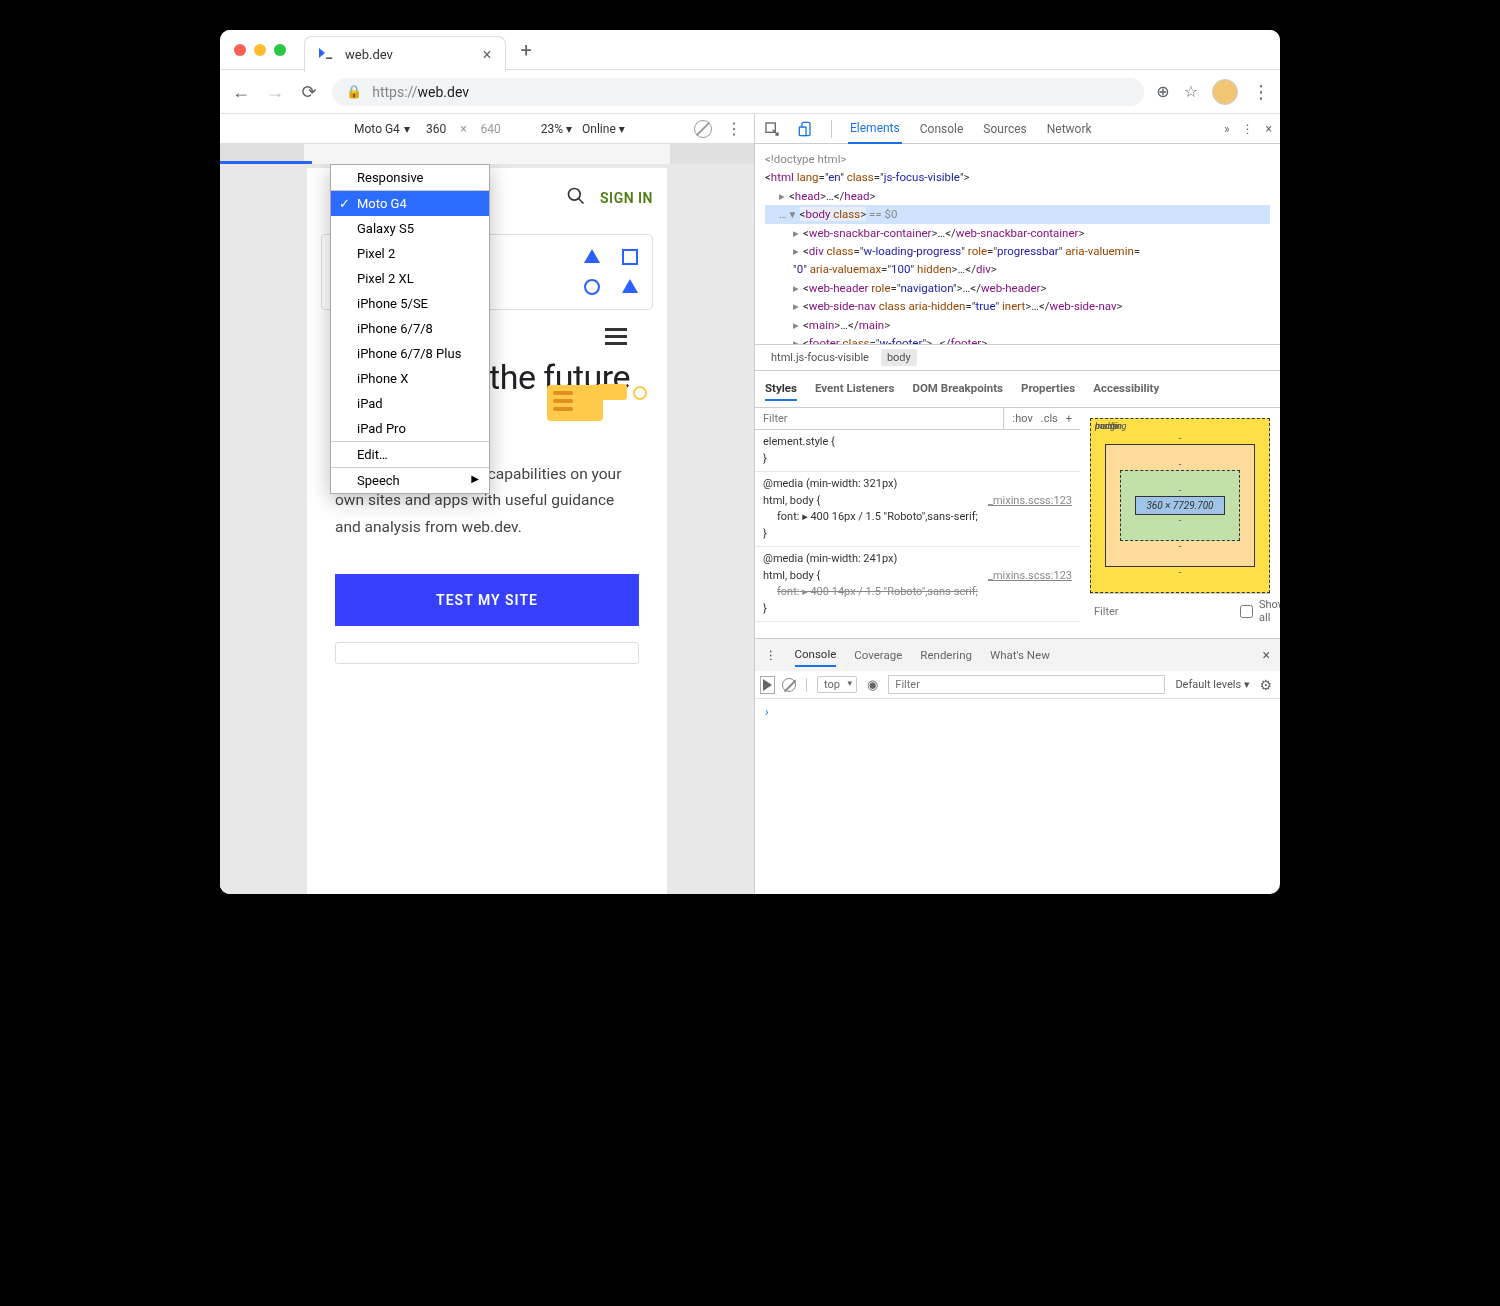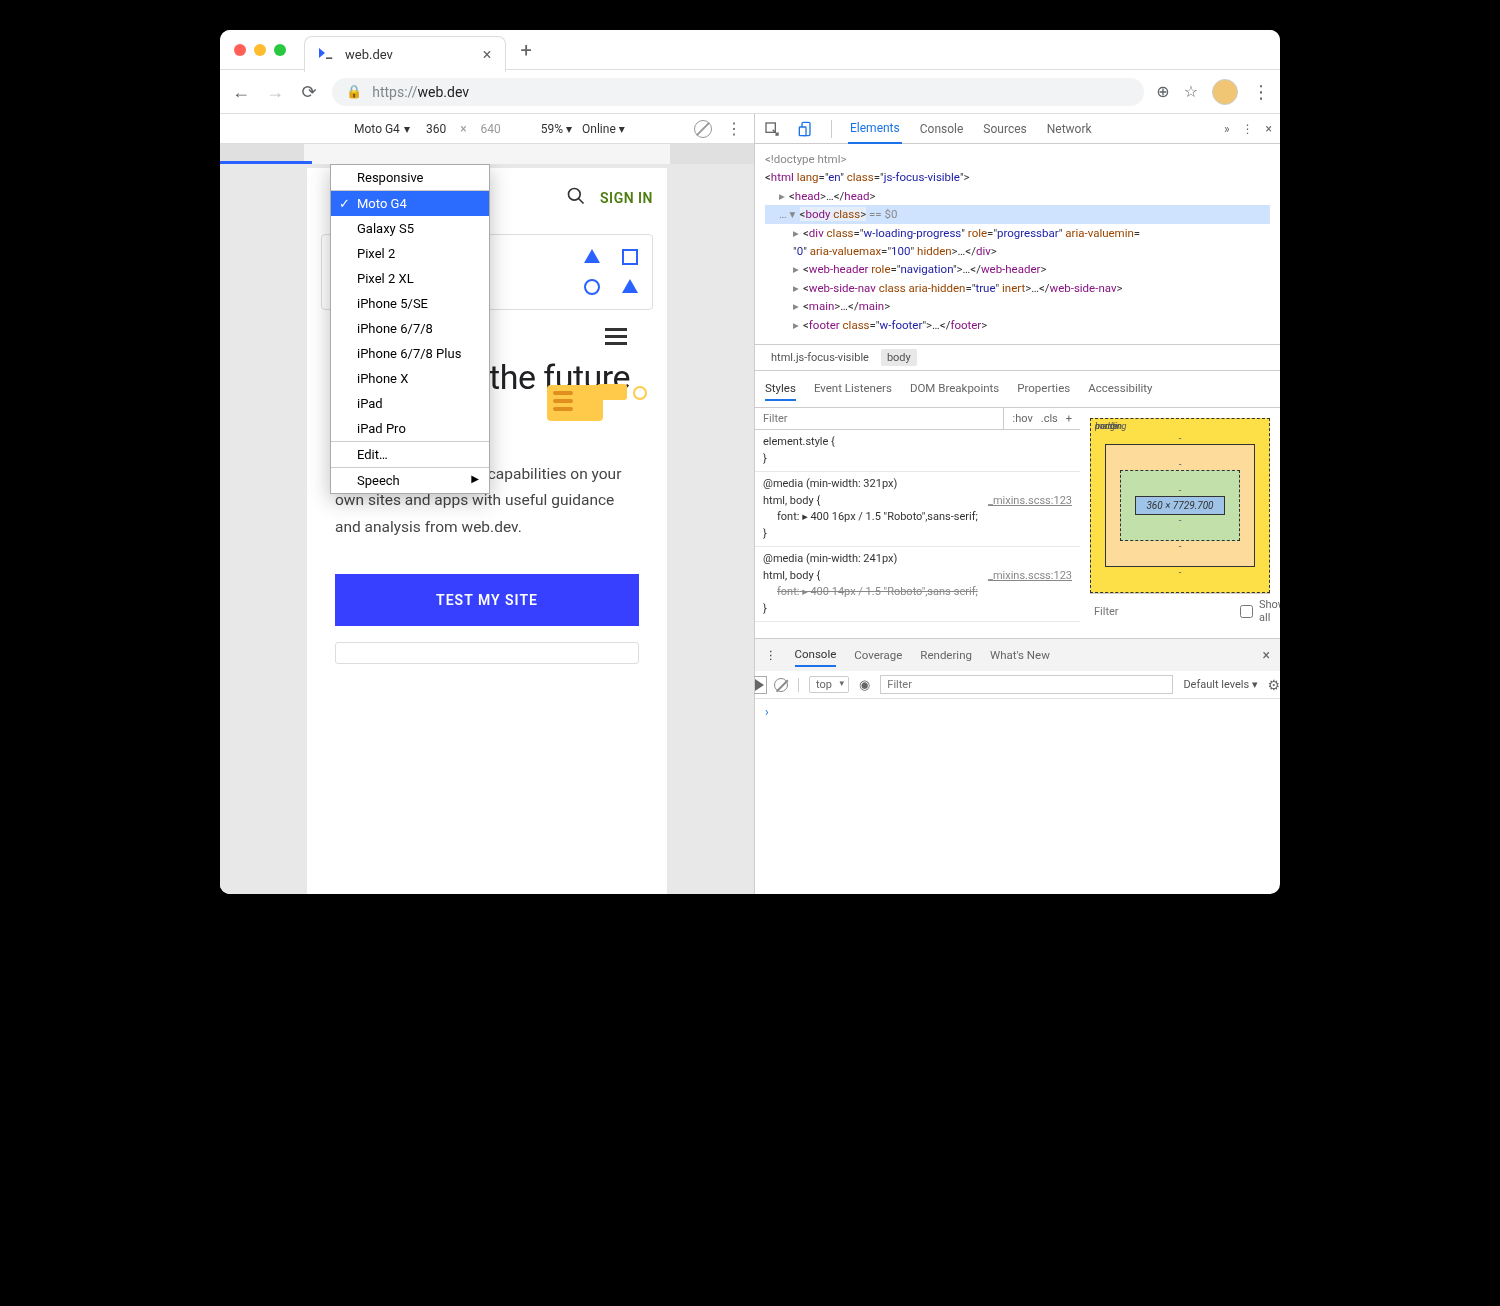--- a/index.html
+++ b/index.html
@@ -91,21 +91,21 @@
   .dom .ind1 { padding-left:14px; } .dom .ind2 { padding-left:28px; }
   .tag-b { color:#881280;margin-top:8px; } .attr-n { color:#994500; } .attr-v { color:#1a1aa6; } .gray { color:#888; }
   .tri-exp { color:#888; display:inline-block; width:10px; }
   .dom .hl { background:#e8eef7; display:inline; }
   .dom .sel-line { background:#cfe3ff; }
 
   .crumbs { border-top:1px solid #ccc; border-bottom:1px solid #ccc; padding:4px 10px; font-size:11px; display:flex; gap:6px; }
   .crumb { color:#525252; cursor:pointer; padding:2px 6px; }
   .crumb.act { background:#e8e8e8; border-radius:2px; }
 
-  .style-tabs { display:flex; gap:18px; padding:6px 10px; border-bottom:1px solid #ccc; font-size:11.5px; }
+  .style-tabs { display:flex; gap:18px; padding:6px 10px; border-bottom:1px solid #ccc; font-size:11.5px;font-weight:bold; }
   .style-tab { color:#666; cursor:pointer; padding:4px 0; }
   .style-tab.act { color:#333; border-bottom:2px solid #1a73e8; }
 
   .stylewrap { display:flex; }
   .styles { flex:1; font-family:Menlo,Consolas,monospace; font-size:11px; }
   .filterrow { display:flex; border-bottom:1px solid #ccc; }
   .filterrow input { flex:1; border:none; padding:4px 8px; font-size:11px; outline:none; }
   .filteropts { display:flex; align-items:center; gap:8px; padding:0 8px; color:#666; border-left:1px solid #ccc; }
   .cssblock { padding:4px 8px; border-bottom:1px solid #e8e8e8; line-height:1.5; }
   .cssblock .src { float:right; color:#888; text-decoration:underline;margin-left:30px; }
@@ -118,21 +118,21 @@
   .bm-content { background:#9fc4e7; border:1px solid #333; padding:3px 6px; font-size:10px; }
   .bm-label { position:absolute; left:4px; top:2px; font-size:9px; color:#555; }
   .bm-dash { color:#777; font-size:10px; }
   .computed { border-top:1px solid #ccc; padding:4px; display:flex; align-items:center; gap:6px; font-size:11px; color:#666; }
   .computed input.f { flex:1; border:none; outline:none; font-size:11px; }
 
   .drawer-tabs { border-top:1px solid #ccc; display:flex; align-items:center; gap:18px; padding:4px 10px; font-size:11.5px; background:#f3f3f3; }
   .drawer-tab { color:#666; cursor:pointer; padding:4px 0; }
   .drawer-tab.act { color:#333; border-bottom:2px solid #1a73e8; }
   .drawer-x { margin-left:auto; cursor:pointer; color:#666; font-size:14px; }
-  .console-toolbar { display:flex; align-items:center; gap:10px; padding:4px 0; border-bottom:1px solid #e0e0e0; font-size:11px; color:#666; background:#fff; }
+  .console-toolbar { display:flex; align-items:center; gap:10px; padding:4px 8px; border-bottom:1px solid #e0e0e0; font-size:11px; color:#666; background:#fff; }
   .stop-ico { width:14px; height:14px; border:1.5px solid #888; border-radius:50%; position:relative; }
   .stop-ico::after { content:""; position:absolute; width:16px; height:1.5px; background:#888; top:6px; left:-1px; transform:rotate(-45deg); }
   .play-ico { width:0; height:0; border-left:9px solid #666; border-top:6px solid transparent; border-bottom:6px solid transparent; outline:1px solid #aaa; outline-offset:2px; }
   .ctx { border:1px solid #ccc; padding:1px 16px 1px 6px; border-radius:2px; position:relative; }
   .ctx::after { content:"▾"; position:absolute; right:4px; top:1px; font-size:9px; color:#666; }
   .eye-ico { font-size:13px; }
   .con-filter { flex:1; }
   .con-filter input { width:100%; border:1px solid #ccc; padding:2px 6px; font-size:11px; outline:none; }
   .levels { color:#555; cursor:pointer; }
   .gear { font-size:14px; cursor:pointer; }
@@ -179,21 +179,21 @@
       <div class="devicebar">
         <span style="width:110px"></span>
         <span class="device-sel">
             <span>Moto G4</span> 
             <span>▾</span>
           </span>
         <span class="dim-w">360</span>
         <span class="dim-x">×</span>
         <span class="dim-h">640</span>
         <span style="width:20px"></span>
-        <span class="zoom-sel"><span>59%</span> ▾</span>
+        <span class="zoom-sel"><span>23%</span> ▾</span>
         <span class="net-sel"><span>Online</span> ▾</span>
         <span class="rotate"></span>
         <span class="dev-kebab">⋮</span>
       </div>
       <div class="ruler">
         <div class="ruler-shade" style="left:0;width:84px"></div>
         <div class="ruler-shade" style="right:0;width:84px"></div>
         <div class="ruler-blue" style="left:0;width:92px"></div>
       </div>
 
@@ -277,20 +277,21 @@
           <span>⋮</span>
           <span>×</span>
         </span>
       </div>
 
       <div class="dom">
         <div class="gray">&lt;!doctype html&gt;</div>
         <div>&lt;<span class="tag-b">html</span> <span class="attr-n">lang</span>="<span class="attr-v">en</span>" <span class="attr-n">class</span>="<span class="attr-v">js-focus-visible</span>"&gt;</div>
         <div class="ind1"><span class="tri-exp">▸</span>&lt;<span class="tag-b">head</span>&gt;…&lt;/<span class="tag-b">head</span>&gt;</div>
         <div class="ind1 sel-line"><span class="gray">…</span> <span class="tri-exp">▾</span><span class="hl">&lt;<span class="tag-b">body</span> <span class="attr-n">class</span>&gt;</span> <span class="gray">== $0</span></div>
+        <div class="ind2"><span class="tri-exp">▸</span>&lt;<span class="tag-b">web-snackbar-container</span>&gt;…&lt;/<span class="tag-b">web-snackbar-container</span>&gt;</div>
         <div class="ind2"><span class="tri-exp">▸</span>&lt;<span class="tag-b">div</span> <span class="attr-n">class</span>="<span class="attr-v">w-loading-progress</span>" <span class="attr-n">role</span>="<span class="attr-v">progressbar</span>" <span class="attr-n">aria-valuemin</span>=</div>
         <div class="ind2">"<span class="attr-v">0</span>" <span class="attr-n">aria-valuemax</span>="<span class="attr-v">100</span>" <span class="attr-n">hidden</span>&gt;…&lt;/<span class="tag-b">div</span>&gt;</div>
         <div class="ind2"><span class="tri-exp">▸</span>&lt;<span class="tag-b">web-header</span> <span class="attr-n">role</span>="<span class="attr-v">navigation</span>"&gt;…&lt;/<span class="tag-b">web-header</span>&gt;</div>
         <div class="ind2"><span class="tri-exp">▸</span>&lt;<span class="tag-b">web-side-nav</span> <span class="attr-n">class</span> <span class="attr-n">aria-hidden</span>="<span class="attr-v">true</span>" <span class="attr-n">inert</span>&gt;…&lt;/<span class="tag-b">web-side-nav</span>&gt;</div>
         <div class="ind2"><span class="tri-exp">▸</span>&lt;<span class="tag-b">main</span>&gt;…&lt;/<span class="tag-b">main</span>&gt;</div>
         <div class="ind2"><span class="tri-exp">▸</span>&lt;<span class="tag-b">footer</span> <span class="attr-n">class</span>="<span class="attr-v">w-footer</span>"&gt;…&lt;/<span class="tag-b">footer</span>&gt;</div>
 
       </div>
 
       <div class="crumbs">

